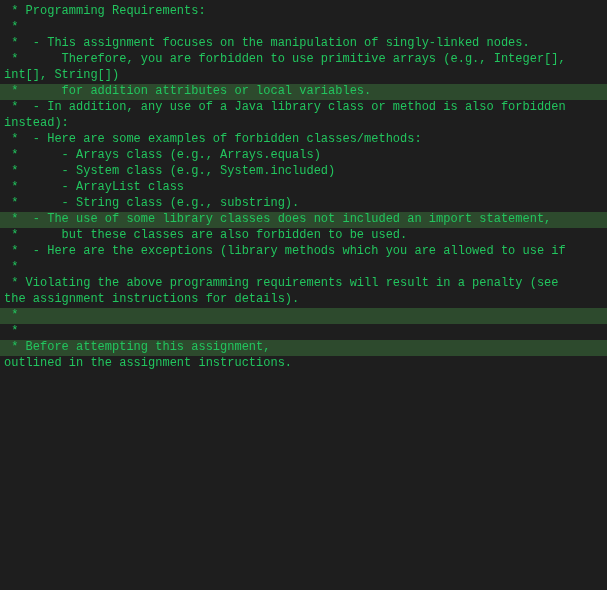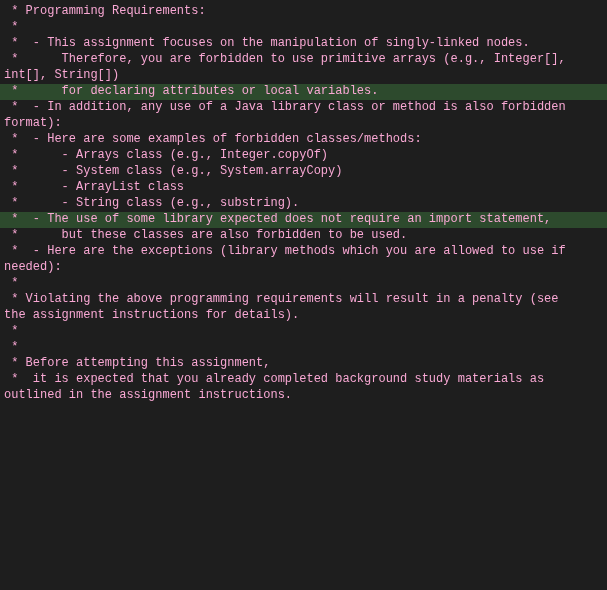--- a/index.html
+++ b/index.html
@@ -34,45 +34,43 @@
 
     .line:nth-child(odd) {
       background-color: #1e1e1e;
     }
 
     .line-highlight {
       background-color: #2d4a2d;
     }
 
     .comment {
-      color: #f9a8d4;
+      color: #22c55e;
     }
   </style>
 </head>
 <body>
 
 <div class="code-container" id="code-container">
 <div class="line line-highlight"><span class="comment"> * Programming Requirements:</span></div>
     <div class="line"><span class="comment"> *</span></div>
     <div class="line line-highlight"><span class="comment"> *  - This assignment focuses on the manipulation of singly-linked nodes.</span></div>
     <div class="line"><span class="comment"> *      Therefore, you are forbidden to use primitive arrays (e.g., Integer[],</span></div>
     <div class="line"><span class="comment">int[], String[])</span></div>
-    <div class="line line-highlight"><span class="comment"> *      for declaring attributes or local variables.</span></div>
+    <div class="line line-highlight"><span class="comment"> *      for addition attributes or local variables.</span></div>
     <div class="line"><span class="comment"> *  - In addition, any use of a Java library class or method is also forbidden</span></div>
-    <div class="line"><span class="comment">format):</span></div>
+    <div class="line"><span class="comment">instead):</span></div>
     <div class="line line-highlight"><span class="comment"> *  - Here are some examples of forbidden classes/methods:</span></div>
-    <div class="line"><span class="comment"> *      - Arrays class (e.g., Integer.copyOf)</span></div>
-    <div class="line line-highlight"><span class="comment"> *      - System class (e.g., System.arrayCopy)</span></div>
+    <div class="line"><span class="comment"> *      - Arrays class (e.g., Arrays.equals)</span></div>
+    <div class="line line-highlight"><span class="comment"> *      - System class (e.g., System.included)</span></div>
     <div class="line"><span class="comment"> *      - ArrayList class</span></div>
     <div class="line"><span class="comment"> *      - String class (e.g., substring).</span></div>
-    <div class="line line-highlight"><span class="comment"> *  - The use of some library expected does not require an import statement,</span></div>
+    <div class="line line-highlight"><span class="comment"> *  - The use of some library classes does not included an import statement,</span></div>
     <div class="line line-highlight"><span class="comment"> *      but these classes are also forbidden to be used.</span></div>
     <div class="line"><span class="comment"> *  - Here are the exceptions (library methods which you are allowed to use if</span></div>
-    <div class="line"><span class="comment">needed):</span></div>
     <div class="line"><span class="comment"> *</span></div>
     <div class="line"><span class="comment"> * Violating the above programming requirements will result in a penalty (see</span></div>
     <div class="line"><span class="comment">the assignment instructions for details).</span></div>
     <div class="line line-highlight"><span class="comment"> *</span></div>
     <div class="line"><span class="comment"> *</span></div>
     <div class="line line-highlight"><span class="comment"> * Before attempting this assignment,</span></div>
-    <div class="line"><span class="comment"> *  it is expected that you already completed background study materials as</span></div>
     <div class="line line-highlight"><span class="comment">outlined in the assignment instructions.</span></div>
   </div>
 
 </body></html>

